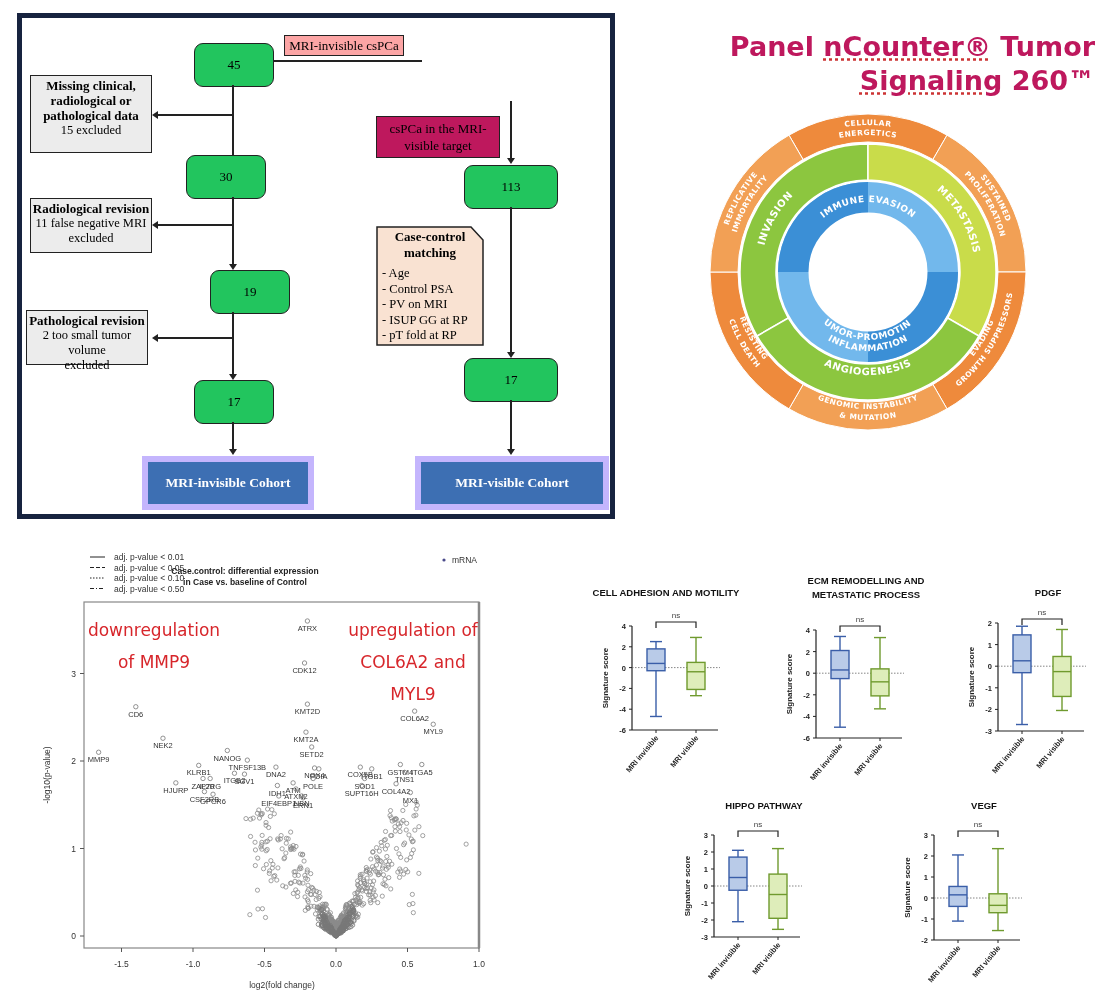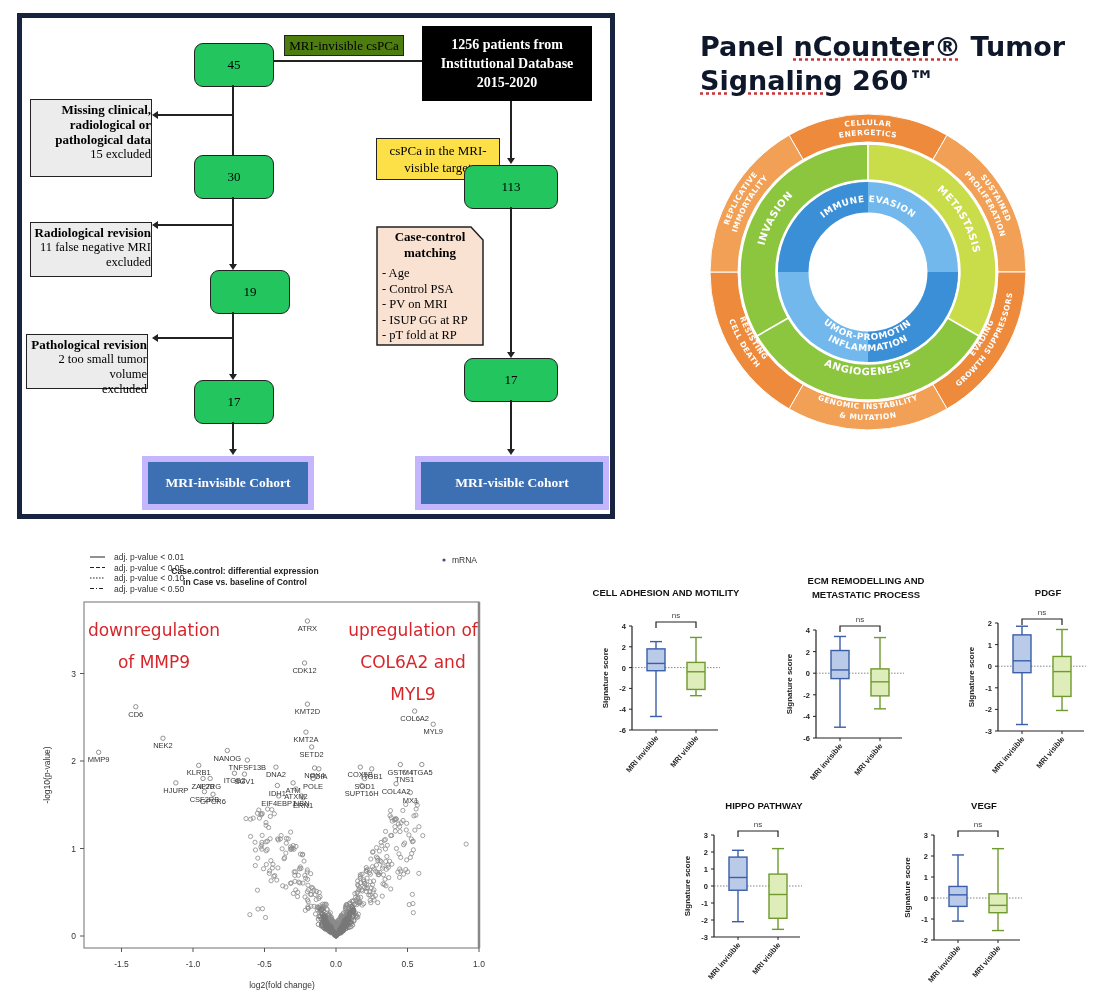--- a/index.html
+++ b/index.html
@@ -2,52 +2,47 @@
 <html><head>
 <meta charset="utf-8">
 <style>
   html,body{margin:0;padding:0;background:#fff;}
   body{width:1116px;height:1004px;position:relative;overflow:hidden;font-family:"Liberation Sans",sans-serif;}
   .abs{position:absolute;}
   
   #flow{left:17px;top:13px;width:588px;height:496px;border:5px solid #17233f;background:#fff;}
   .serif{font-family:"Liberation Serif",serif;}
   .rbox{position:absolute;border:1.5px solid #222;border-radius:9px;background:#22c55e;display:flex;align-items:center;justify-content:center;font-weight:normal;font-size:13px;}
-  .gbox{position:absolute;border:1.5px solid #222;background:#ececec;text-align:right;font-size:12.5px;line-height:15px;padding-top:2px;box-sizing:border-box;margin-top:24px;}
+  .gbox{position:absolute;border:1.5px solid #222;background:#ececec;text-align:center;font-size:12.5px;line-height:15px;padding-top:2px;box-sizing:border-box;}
   .gbox b{display:block;font-size:13px;}
   .line{position:absolute;background:#222;}
   .arrowD{position:absolute;width:0;height:0;border-left:4px solid transparent;border-right:4px solid transparent;border-top:6px solid #222;}
   .arrowL{position:absolute;width:0;height:0;border-top:4px solid transparent;border-bottom:4px solid transparent;border-right:6px solid #222;}
   .cohort{position:absolute;background:#3d6fb3;border:6px solid #c4b5fd;color:#fff;font-weight:bold;font-size:13.5px;display:flex;align-items:center;justify-content:center;}
   
-  #nc-title{left:700px;top:30px;width:395px;text-align:left;color:#0f172a;font-weight:bold;font-size:27px;line-height:34px;font-family:"DejaVu Sans",sans-serif;}
+  #nc-title{left:700px;top:30px;width:395px;text-align:right;color:#be185d;font-weight:bold;font-size:27px;line-height:34px;font-family:"DejaVu Sans",sans-serif;}
   #nc-title .ul{text-decoration:underline;text-decoration-color:#c33;text-decoration-style:dotted;}
   #wheel{left:696px;top:112px;}
   
   #volcano{left:0;top:540px;width:520px;height:464px;}
   
   .bp{position:absolute;}
 </style>
 </head>
 <body>
 
 <div id="flow" class="abs serif">
 
-  <div class="abs" style="left:400px;top:8px;width:170px;height:75px;background:#000;color:#fff;font-weight:bold;font-size:14px;line-height:19px;text-align:center;display:flex;flex-direction:column;justify-content:center;">
-    <span>1256 patients from</span>
-    <span>Institutional Database</span>
-    <span>2015-2020</span>
-  </div>
-
-  <div class="abs" style="left:262px;top:17px;width:118px;height:19px;background:#4d7c0f;border:1.5px solid #222;font-size:13px;line-height:19px;text-align:center;">MRI-invisible csPCa</div>
+
+  <div class="abs" style="left:262px;top:17px;width:118px;height:19px;background:#fca5a5;border:1.5px solid #222;font-size:13px;line-height:19px;text-align:center;">MRI-invisible csPCa</div>
 
   <div class="line" style="left:202px;top:42px;width:198px;height:1.5px;"></div>
   <div class="arrowL" style="left:197px;top:39px;"></div>
 
-  <div class="abs" style="left:354px;top:98px;width:124px;height:42px;background:#fde047;border:1.5px solid #222;font-size:13px;line-height:17px;text-align:center;padding-top:3px;box-sizing:border-box;margin-top:22px;">
+  <div class="abs" style="left:354px;top:98px;width:124px;height:42px;background:#be185d;border:1.5px solid #222;font-size:13px;line-height:17px;text-align:center;padding-top:3px;box-sizing:border-box;">
     <div>csPCa in the MRI-</div>
     <div>visible target</div>
   </div>
 
   <div class="line" style="left:488px;top:83px;width:1.5px;height:60px;"></div>
   <div class="arrowD" style="left:485px;top:140px;"></div>
   <div class="rbox" style="left:442px;top:147px;width:92px;height:42px;text-align:center;">113</div>
 
   <div class="line" style="left:488px;top:189px;width:1.5px;height:148px;"></div>
   <div class="arrowD" style="left:485px;top:334px;"></div>
@@ -78,21 +73,21 @@
   <div class="arrowD" style="left:207px;top:139px;"></div>
   <div class="line" style="left:135px;top:96px;width:76px;height:1.5px;"></div>
   <div class="arrowL" style="left:130px;top:93px;"></div>
   <div class="gbox" style="left:8px;top:57px;width:122px;height:78px;">
     <b>Missing clinical,</b>
     <b>radiological or</b>
     <b>pathological data</b>
     <div>15 excluded</div>
   </div>
 
-  <div class="rbox" style="left:172px;top:137px;width:78px;height:42px;">30</div>
+  <div class="rbox" style="left:164px;top:137px;width:78px;height:42px;">30</div>
   <div class="line" style="left:210px;top:179px;width:1.5px;height:70px;"></div>
   <div class="arrowD" style="left:207px;top:246px;"></div>
   <div class="line" style="left:135px;top:206px;width:76px;height:1.5px;"></div>
   <div class="arrowL" style="left:130px;top:203px;"></div>
   <div class="gbox" style="left:8px;top:180px;width:122px;height:55px;">
     <b>Radiological revision</b>
     <div>11 false negative MRI</div>
     <div>excluded</div>
   </div>
 

